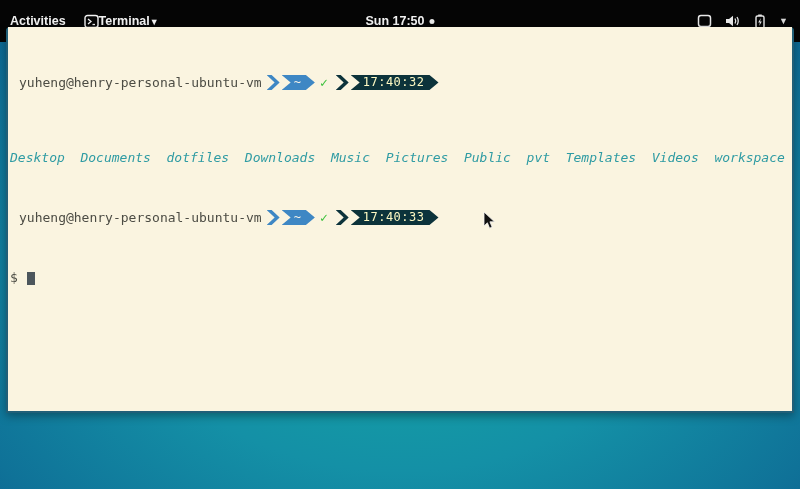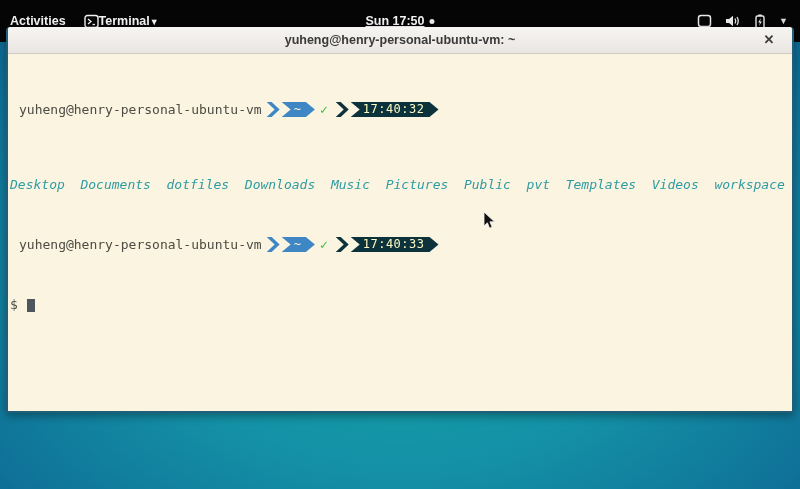--- a/index.html
+++ b/index.html
@@ -16,21 +16,21 @@
     background: #050505; color: #f2f2f2;
     display: flex; align-items: center;
     font-size: 12.5px; font-weight: 700;
   }
   .topbar-left { display: flex; align-items: center; gap: 18px; padding-left: 10px; }
   .activities { cursor: default; }
   .appmenu { display: flex; align-items: center; gap: 0; }
   .appmenu .chev { font-size: 9px; position: relative; top: 1px; }
   .clock-area {
     position: absolute; left: 50%; transform: translateX(-50%);
-    display: flex; align-items: center; gap: 5px; text-decoration: underline;
+    display: flex; align-items: center; gap: 5px;
   }
   .notif-dot { width: 5px; height: 5px; border-radius: 50%; background: #e8e8e8; }
   .tray { margin-left: auto; display: flex; align-items: center; gap: 13px; padding-right: 12px; }
   .tray svg { display: block; }
   .tray .chev { font-size: 9px; color: #d8d8d8; }
 
   
   .window {
     position: absolute; left: 6px; top: 27px; width: 788px; height: 386px;
     border: 2px solid #215f78; border-top: none;
@@ -127,24 +127,20 @@
     <svg width="12" height="15" viewBox="0 0 12 15">
       <rect x="4.2" y="0.5" width="3.6" height="1.5" fill="#e8e8e8"></rect>
       <rect x="2" y="2" width="8" height="12" rx="1.5" fill="none" stroke="#e8e8e8" stroke-width="1.4"></rect>
       <polygon points="6.8,4 4.2,8.6 5.9,8.6 5.2,12 7.8,7.4 6.1,7.4" fill="#e8e8e8"></polygon>
     </svg>
     <span class="chev">▼</span>
   </div>
 </div>
 
 <div class="window">
-  <div class="titlebar">
-    <span>yuheng@henry-personal-ubuntu-vm: ~</span>
-    <button class="close-btn">✕</button>
-  </div>
 
   <div class="term">
     
     <div class="term-line prompt-line">
       <span class="user">yuheng@henry-personal-ubuntu-vm</span>
       <span class="pl-chev blue"></span>
       <span class="pl-box blue">~</span>
       <span class="check">✓</span>
       <span class="pl-chev darkseg"></span>
       <span class="pl-box darkseg">17:40:32</span>

